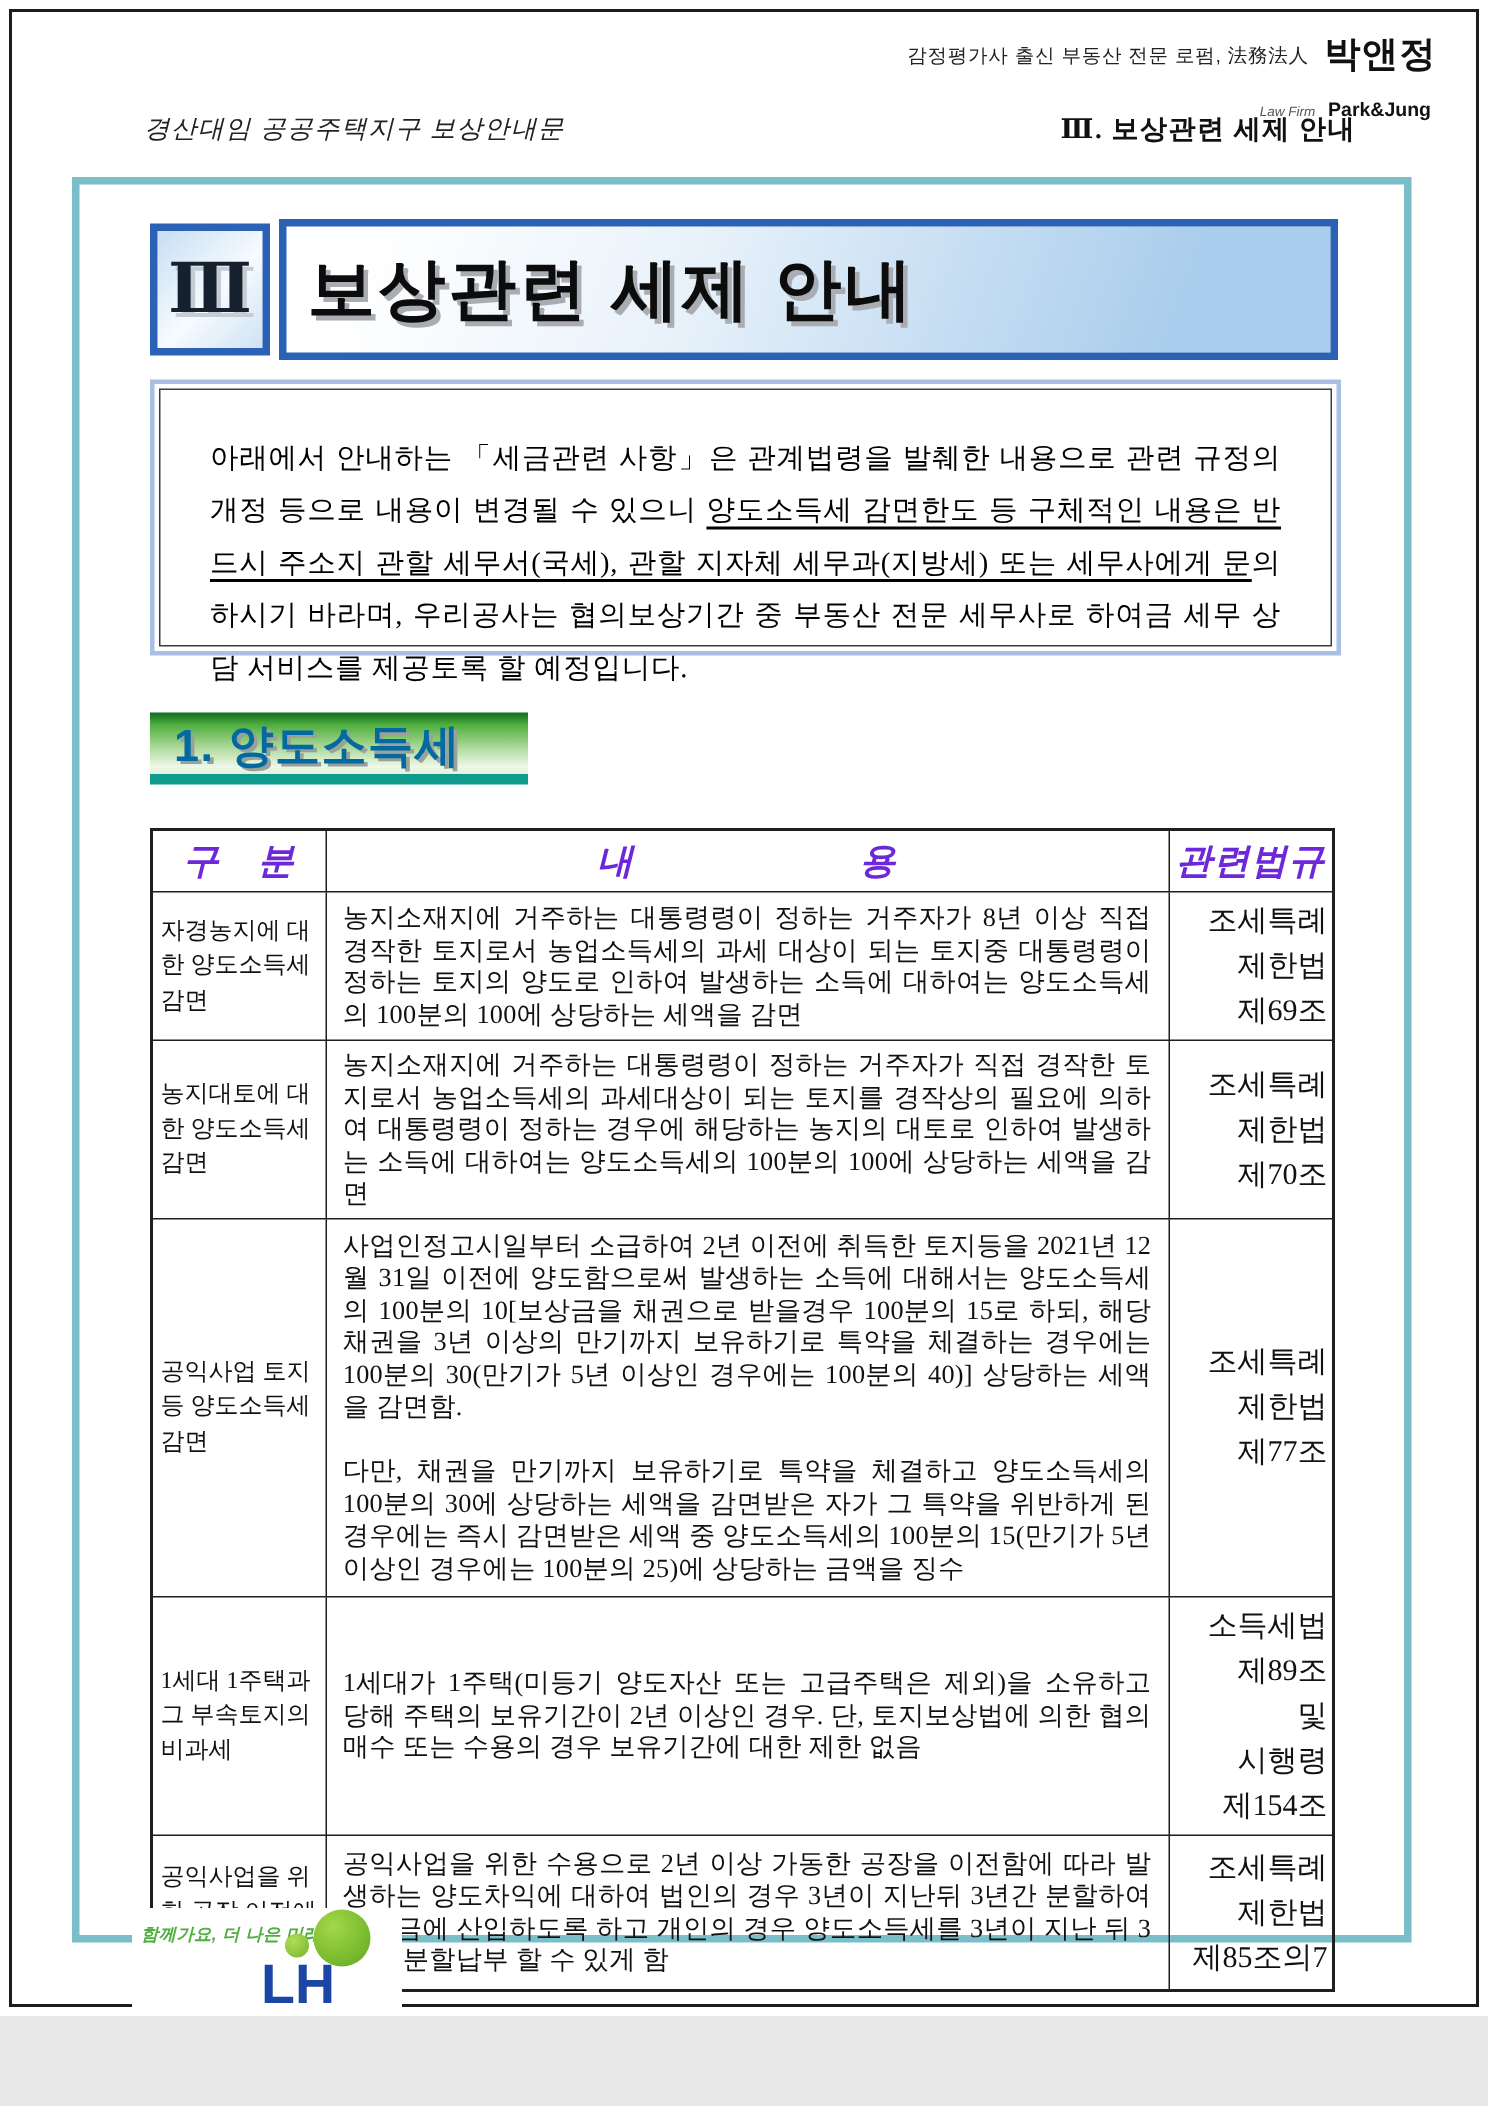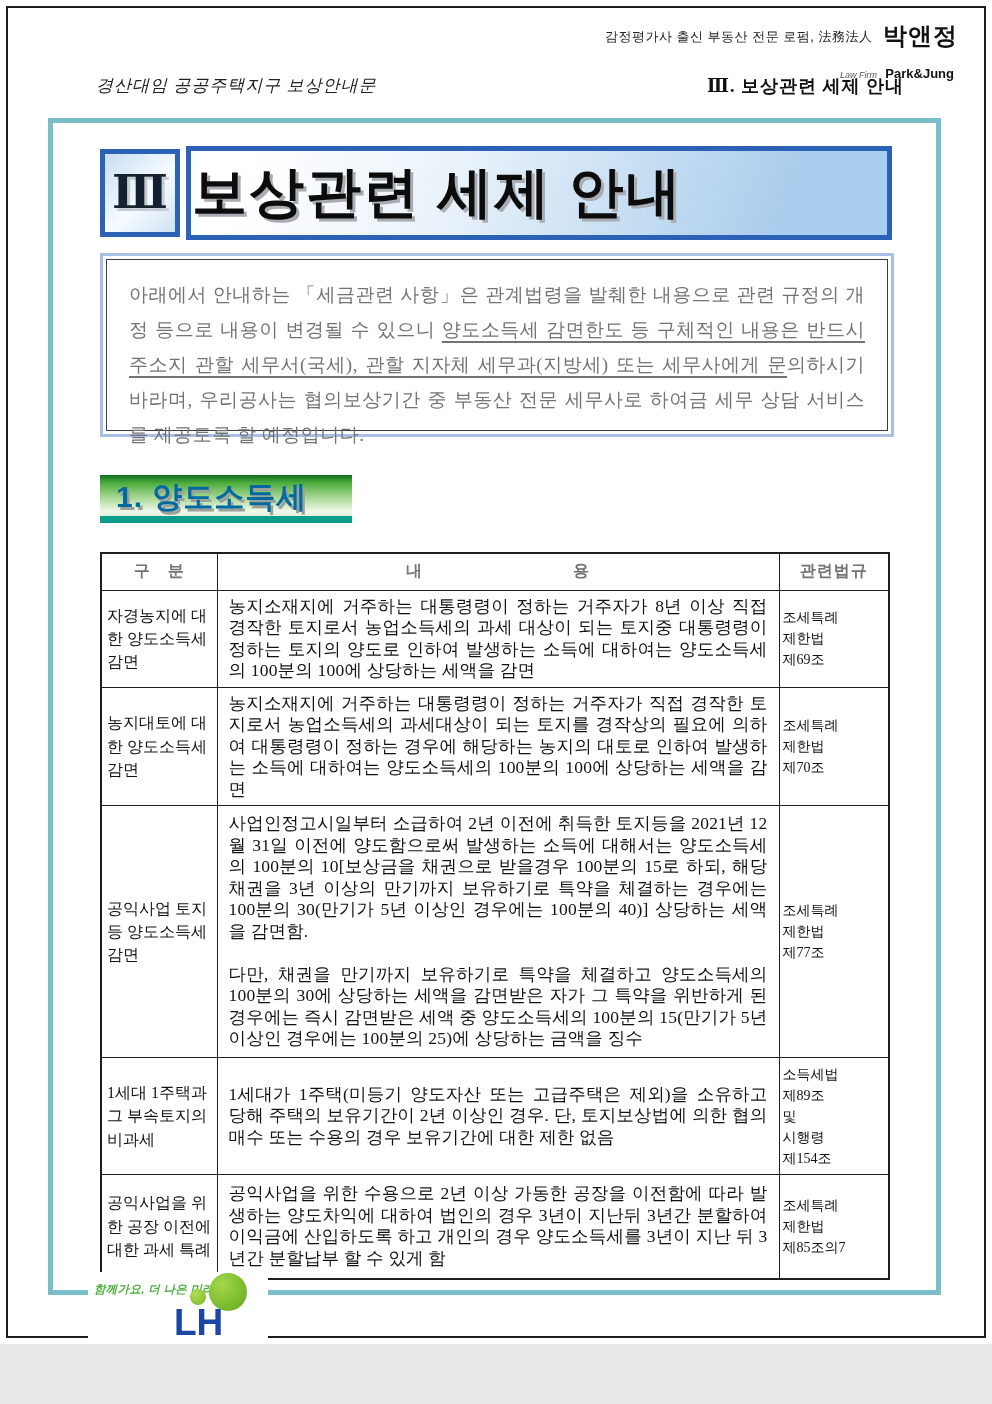--- a/index.html
+++ b/index.html
@@ -33,58 +33,58 @@
   .banner-numeral{position:absolute;left:47px;top:26px;width:70px;height:78px;
     border:5px solid #2b62b5;background:linear-gradient(135deg,#c8def2 0%,#f6fbff 55%,#cfe2f3 100%);
     display:flex;align-items:center;justify-content:center;}
   .banner-numeral span{font-size:46px;font-weight:bold;color:#15212e;
     text-shadow:3px 3px 0 #c6ccd4;line-height:1;}
   .banner-main{position:absolute;left:133px;top:23px;width:696px;height:84px;
     border:5px solid #2b62b5;
     background:linear-gradient(110deg,#ffffff 8%,#e9f2fa 38%,#a9cdec 85%);
     display:flex;align-items:center;}
   .banner-main span{font-family:"Liberation Sans","DejaVu Sans",sans-serif;
-    font-size:55px;font-weight:900;color:#0c0c0c;letter-spacing:2px;margin-left:1px;
+    font-size:45px;font-weight:900;color:#0c0c0c;letter-spacing:2px;margin-left:14px;
     text-shadow:3px 3px 0 #a9adb3;}
 
   
   .intro{position:absolute;left:47px;top:130px;width:782px;height:172px;
     border:3px solid #a9bfe4;padding:3px;box-sizing:content-box;}
   .intro-inner{border:1px solid #3c3c3c;height:100%;box-sizing:border-box;
     padding:13px 18px 0 18px;}
-  .intro-inner p{margin:4px;font-size:19px;line-height:35px;text-align:justify;
-    letter-spacing:.5px;color:#737373;}
+  .intro-inner p{margin:15px;font-size:19px;line-height:35px;text-align:justify;
+    letter-spacing:.5px;color:#000000;}
   .u{text-decoration:underline;text-underline-offset:5px;text-decoration-thickness:1.5px;}
 
   
   .section-hd{position:absolute;left:47px;top:352px;width:252px;height:48px;}
   .section-hd .grad{position:absolute;inset:0;bottom:7px;
     background:linear-gradient(to bottom,#0e6e1c 0%,#4fae3e 20%,#a8d795 55%,#eef8e8 88%,#e2f0dc 100%);}
   .section-hd .strip{position:absolute;left:0;right:0;bottom:0;height:7px;background:#0d9c8b;}
   .section-hd .txt{position:absolute;left:16px;top:2px;
     font-family:"Liberation Sans","DejaVu Sans",sans-serif;
     font-size:30px;font-weight:900;color:#0369a1;letter-spacing:1px;
     text-shadow:2.5px 2.5px 0 #9aa09a;}
 
   
   .tax-table{position:absolute;left:47px;top:429px;width:790px;
     border-collapse:collapse;table-layout:fixed;}
   .tax-table td,.tax-table th{border:1.6px solid #1f1f1f;box-sizing:border-box;
     overflow:hidden;}
   .tax-table{border:2.5px solid #1f1f1f;}
   .col-cat{width:116px;}
   .col-law{width:110px;}
-  .tax-table th{font-size:16px;font-weight:bold;padding:4px 2px;height:37px;
-    letter-spacing:1px;color:#737373;}
+  .tax-table th{font-size:24px;font-weight:bold;padding:4px 2px;height:37px;
+    letter-spacing:1px;color:#6d28d9;font-style:italic;}
   .th-content{display:flex;justify-content:center;gap:150px;font-weight:bold;}
   td.cat{font-size:16px;text-align:left;vertical-align:middle;line-height:1.45;
     padding:4px 5px;color:#111;margin-top:45px;}
   td.cont{font-size:17.5px;text-align:justify;vertical-align:middle;line-height:21.5px;
     padding:5px 11px;white-space:pre-line;letter-spacing:.2px;color:#111;}
-  td.law{font-size:14px;text-align:left;vertical-align:middle;line-height:1.5;
+  td.law{font-size:20px;text-align:right;vertical-align:middle;line-height:1.5;
     padding:4px 3px;white-space:pre-line;color:#111;}
   tr.r1{height:92px;} tr.r2{height:118px;border-radius:21px;} tr.r3{height:252px;}
   tr.r4{height:117px;} tr.r5{height:104px;}
 
   
   .lh-patch{position:absolute;left:88px;top:1272px;width:180px;height:80px;background:#ffffff;}
   .lh-tagline{position:absolute;left:6px;top:10px;font-size:11.5px;font-weight:bold;
     font-style:italic;color:#4fae3e;letter-spacing:.3px;white-space:nowrap;
     font-family:"Liberation Sans","DejaVu Sans",sans-serif;}
   .lh-ball-small{position:absolute;left:102px;top:17px;width:16px;height:16px;border-radius:50%;

